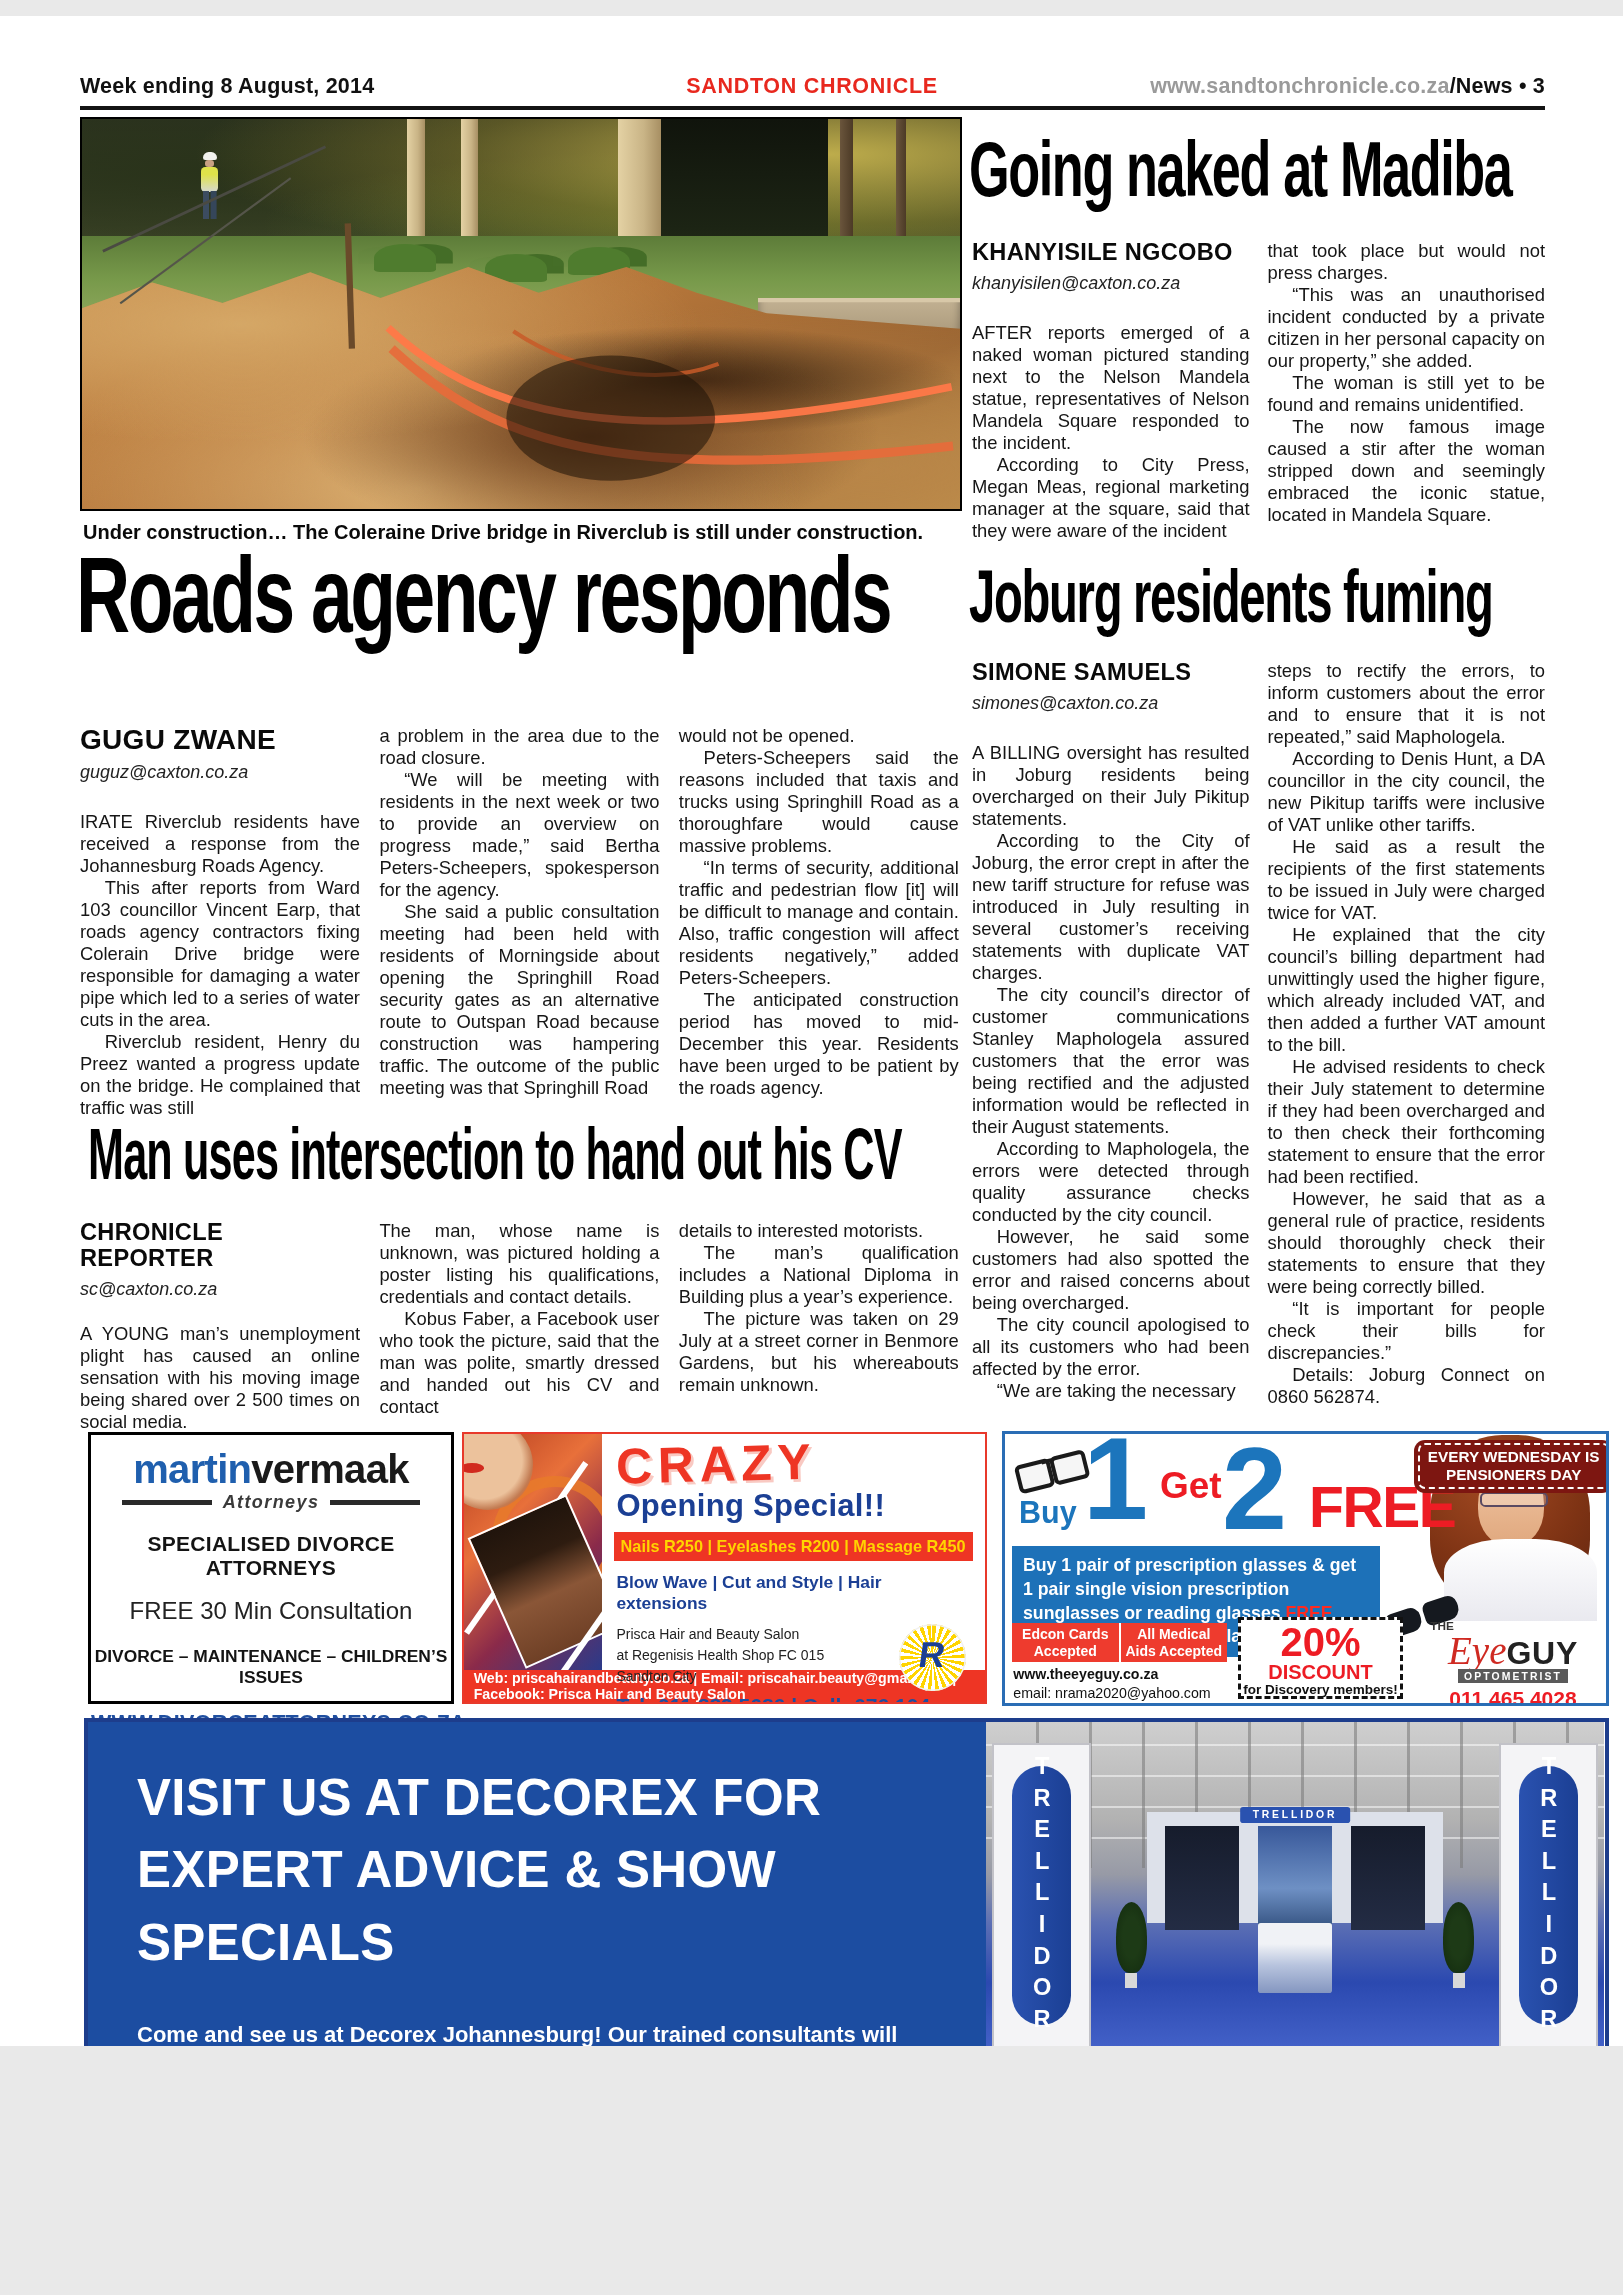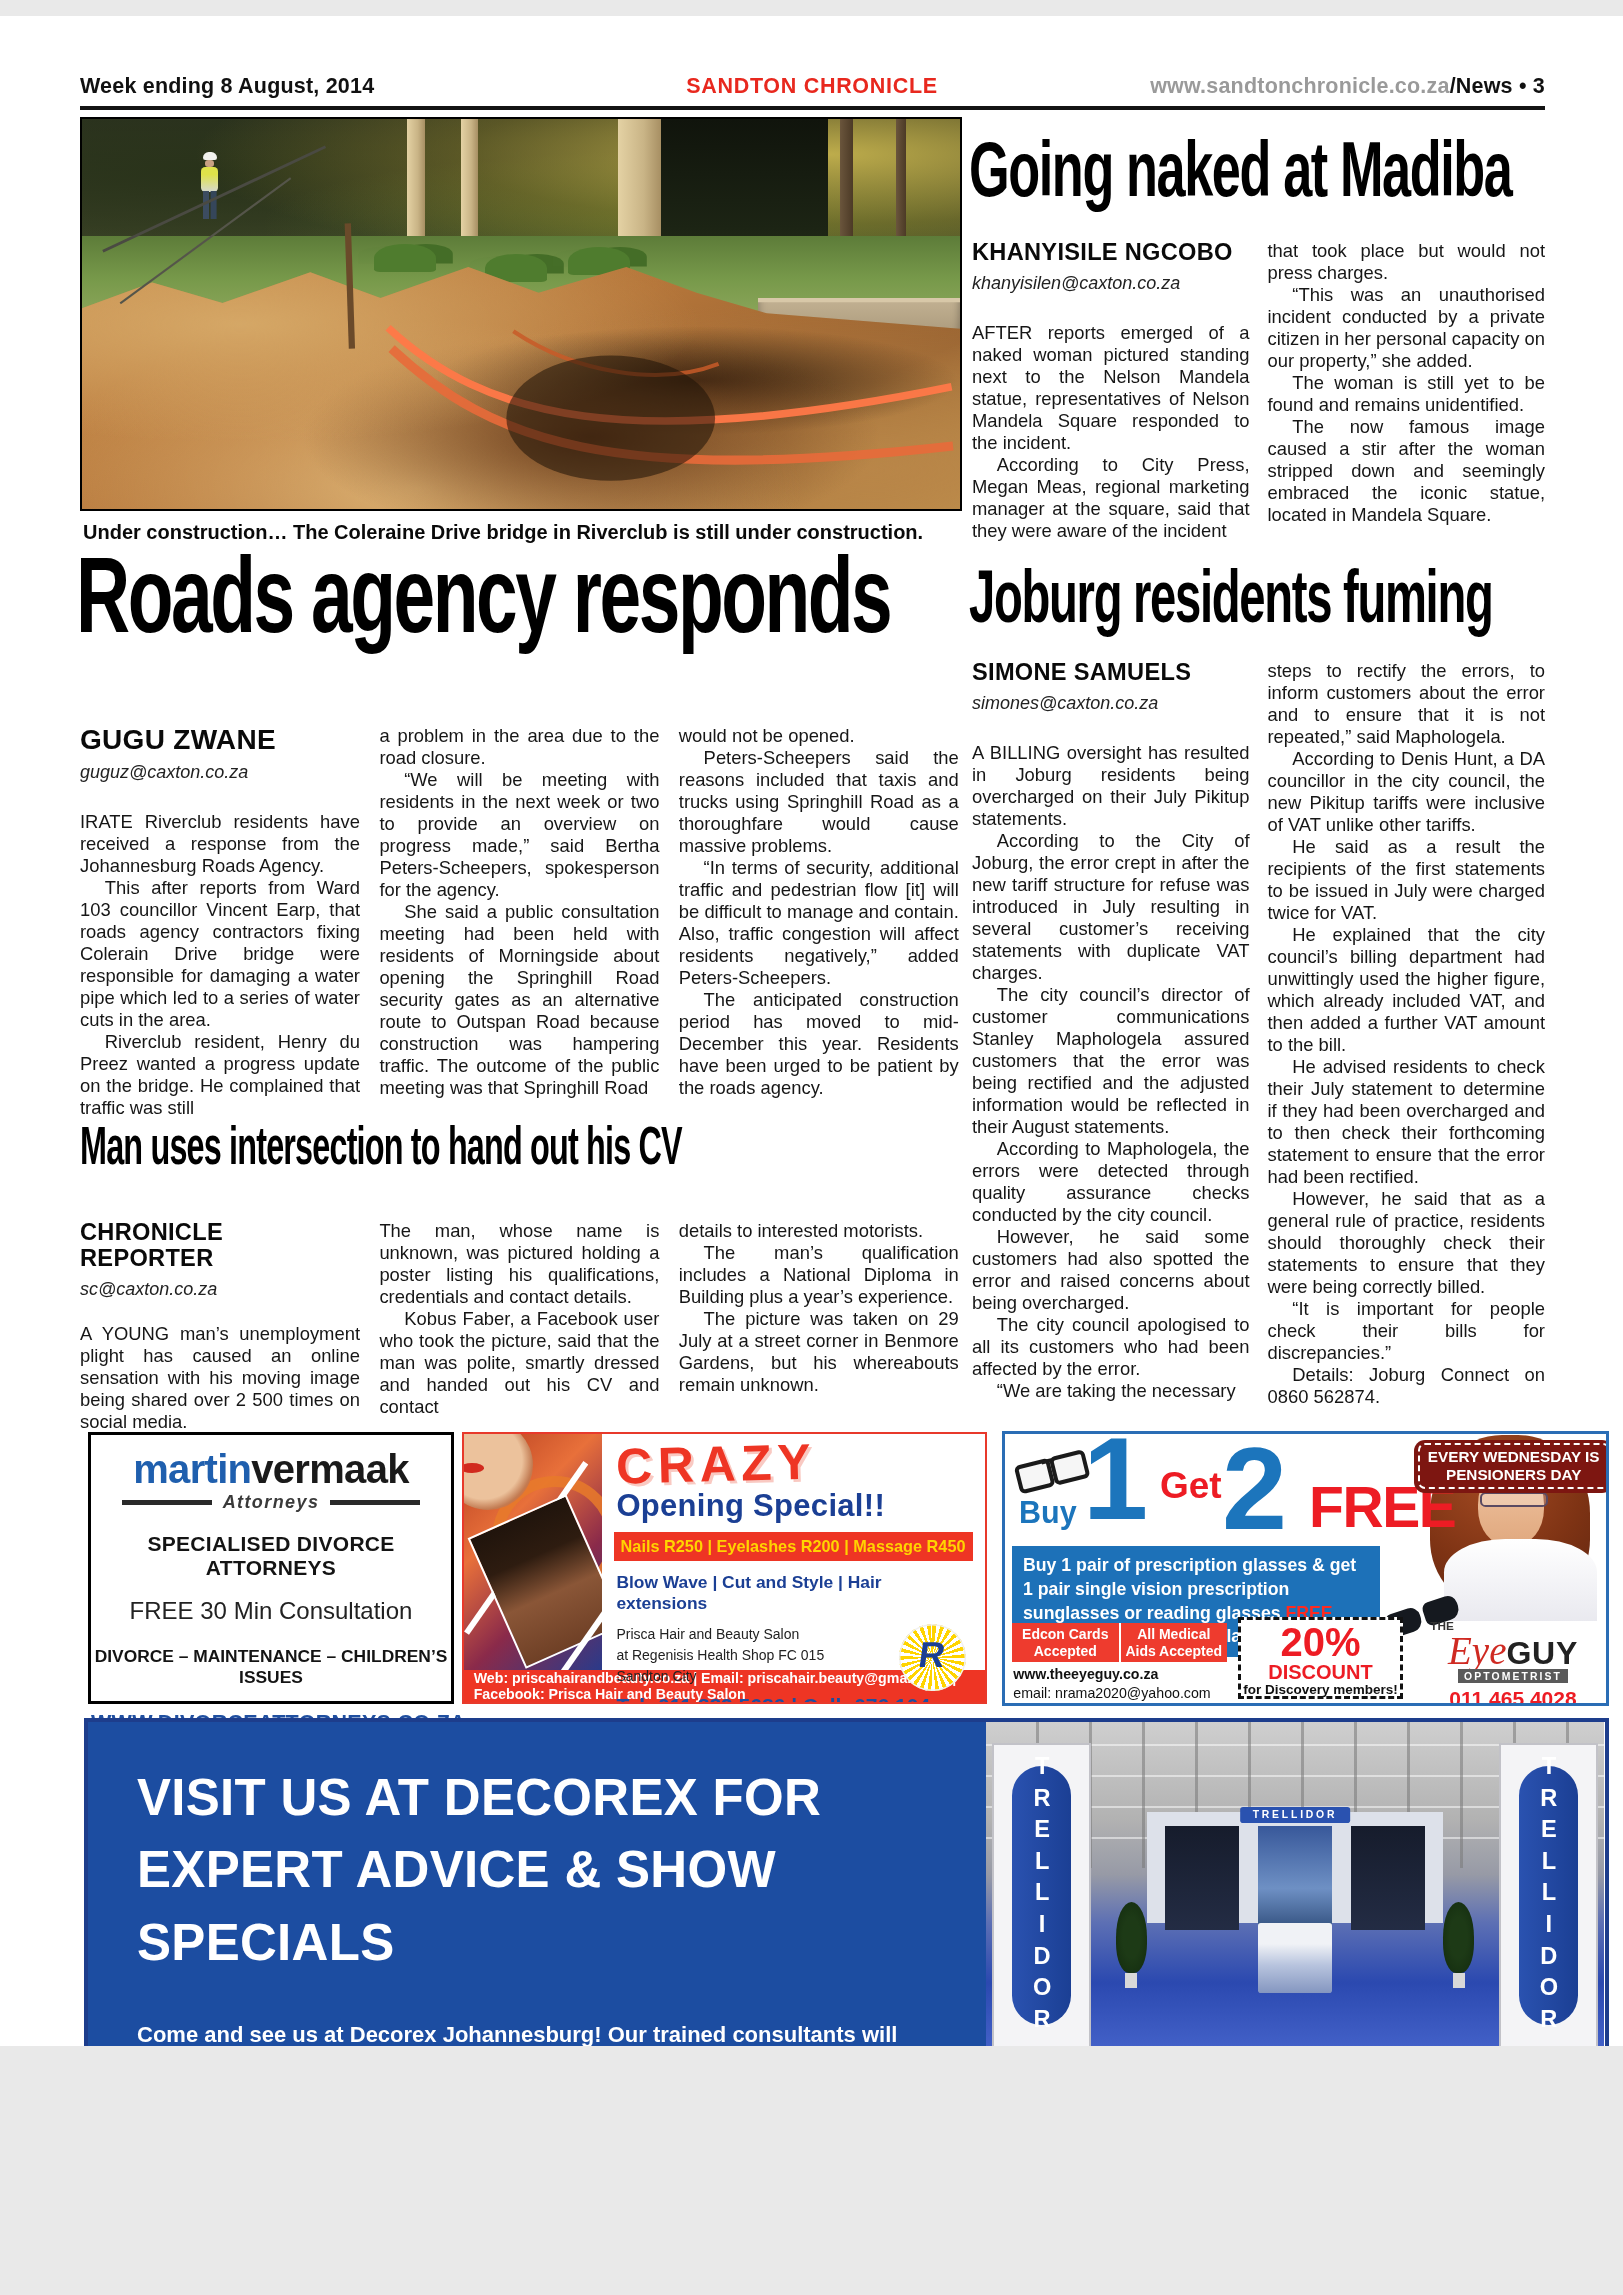--- a/index.html
+++ b/index.html
@@ -19,21 +19,21 @@
 
   
   .headline { position:absolute; font-weight:bold; color:#000; line-height:1; }
   .hl-inner { display:inline-block; transform-origin:left center; white-space:nowrap; }
   #roads-headline { left:76px; top:526px; font-size:107px; }
   #roads-headline .hl-inner { transform:scaleX(.70); letter-spacing:-3.5px; }
   #madiba-headline { left:969px; top:114px; font-size:78px; }
   #madiba-headline .hl-inner { transform:scaleX(.67); letter-spacing:-2.1px; }
   #joburg-headline { left:969px; top:543px; font-size:75px; }
   #joburg-headline .hl-inner { transform:scaleX(.63); letter-spacing:-2.1px; }
-  #cv-headline { left:80px; top:1102px; font-size:54px; }
+  #cv-headline { left:88px; top:1102px; font-size:72px; }
   #cv-headline .hl-inner { transform:scaleX(.60); letter-spacing:-1.4px; }
 
   
   .cols { position:absolute; display:flex; }
   .col { text-align:justify; font-size:18.4px; line-height:22px; color:#161616; }
   .para { margin:0; }
   .para + .para { text-indent:1.35em; }
   .byline-name { font-weight:bold; font-size:25px; letter-spacing:0.3px; color:#0a0a0a; line-height:1.1; }
   .byline-email { font-style:italic; font-size:18px; color:#222; margin-top:5.6px; }
   .byline-block { margin-bottom:28px; }

